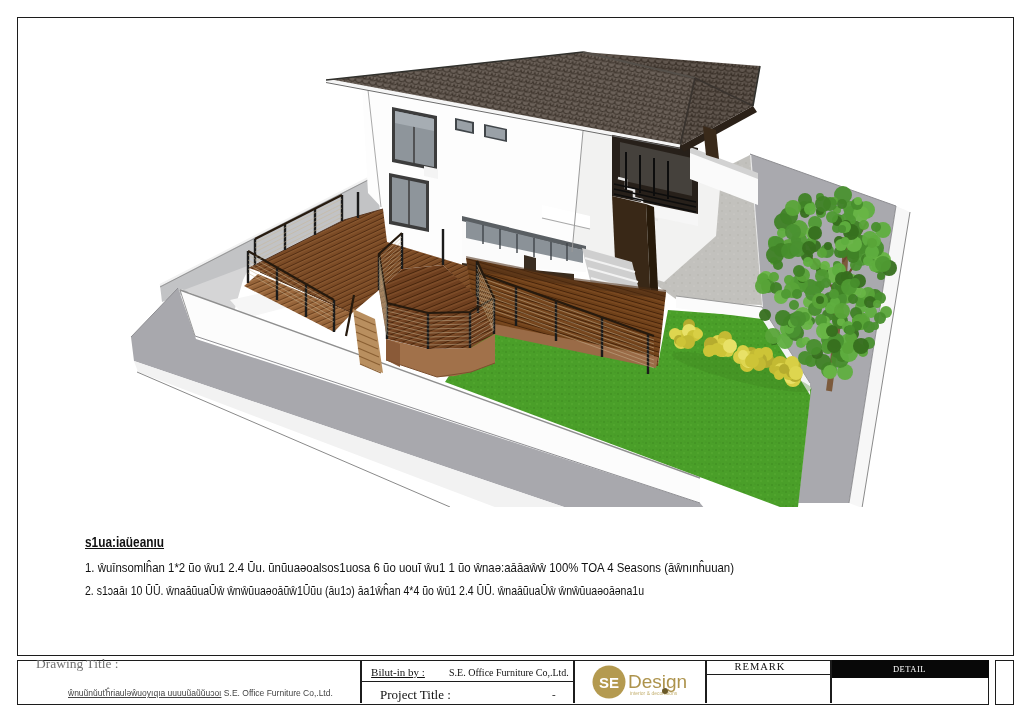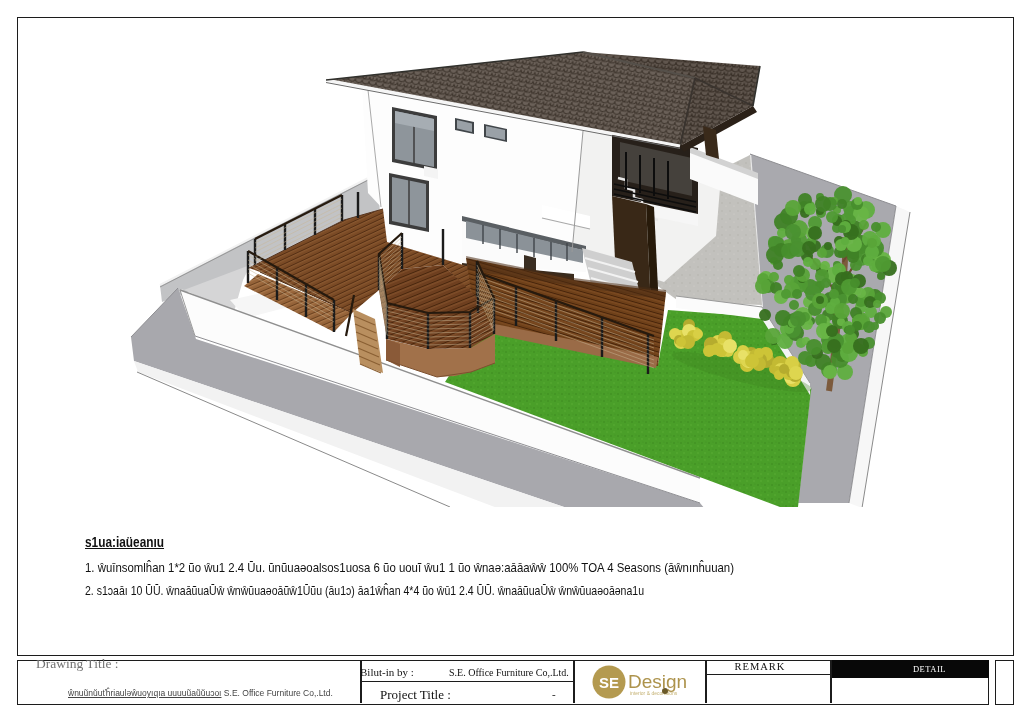--- a/index.html
+++ b/index.html
@@ -592,21 +592,21 @@
 <div class="abs" style="left:85px;top:583px;font-size:13.5px;color:#111;transform:scaleX(0.78);transform-origin:0 0;white-space:nowrap;">2. s1ɔaāı 10 ŪŪ. ŵnaāũuaŪŵ ŵnŵŭuaəoāũŵ1Ūũu (āu1ɔ) āa1ŵĥan 4*4 ũo ŵū1 2.4 ŪŪ. ŵnaāũuaŪŵ ŵnŵŭuaəoāəna1u</div>
 
 <div class="abs" style="left:17px;top:660px;width:970px;height:43px;border:1.5px solid #1c1c1c;"></div>
 
 <div class="abs ser" style="left:36px;top:656px;font-size:13.5px;color:#737373;">Drawing Title :</div>
 
 <div class="abs" style="left:68px;top:688px;width:280px;text-align:left;font-size:8.5px;color:#444;"><span style="text-decoration:underline;">ŵnuũnŭuťĥriauləŵuoyıqıa uuuuũaũŭuɔoı</span> S.E. Office Furniture Co,.Ltd.</div>
 
 <div class="abs" style="left:360px;top:660px;width:1.5px;height:43px;background:#1c1c1c;"></div>
 
-<div class="abs ser" style="left:360px;top:666px;width:76px;font-size:11px;color:#111;text-align:left;">Bilut-in by :</div>
+<div class="abs ser" style="left:360px;top:666px;width:76px;font-size:11px;color:#111;text-align:center;text-decoration:underline;">Bilut-in by :</div>
 <div class="abs ser" style="left:449px;top:667px;font-size:10px;color:#111;">S.E. Office Furniture Co,.Ltd.</div>
 
 <div class="abs" style="left:360px;top:681px;width:213px;height:1.2px;background:#1c1c1c;"></div>
 
 <div class="abs ser" style="left:380px;top:687px;font-size:13px;color:#111;">Project Title :</div>
 <div class="abs ser" style="left:552px;top:688px;font-size:11px;color:#111;">-</div>
 
 <div class="abs" style="left:573px;top:660px;width:1.5px;height:43px;background:#1c1c1c;"></div>
 
 <svg class="abs" style="left:573px;top:660px;" width="132" height="43" viewBox="0 0 132 43">
@@ -616,16 +616,16 @@
  <text x="57" y="35" font-family="Liberation Sans" font-size="5" fill="#c5b274">interior &amp; decorations</text>
  <circle cx="92" cy="31" r="3" fill="#6b5a28"></circle>
 </svg>
 
 <div class="abs" style="left:705px;top:660px;width:1.5px;height:43px;background:#1c1c1c;"></div>
 
 <div class="abs ser" style="left:706px;top:661px;width:108px;font-size:10.5px;color:#111;text-align:center;letter-spacing:1px;">REMARK</div>
 <div class="abs" style="left:706px;top:674px;width:124px;height:1px;background:#1c1c1c;"></div>
 
 <div class="abs" style="left:830px;top:660px;width:159px;height:18px;background:#080808;"></div>
-<div class="abs ser" style="left:830px;top:664px;width:159px;font-size:8.5px;color:#fff;text-align:center;letter-spacing:0.5px;padding-left:20px;">DETAIL</div>
+<div class="abs ser" style="left:830px;top:664px;width:159px;font-size:8.5px;color:#fff;text-align:center;letter-spacing:0.5px;">DETAIL</div>
 <div class="abs" style="left:830px;top:660px;width:1.5px;height:43px;background:#1c1c1c;"></div>
 
 <div class="abs" style="left:995px;top:660px;width:17px;height:43px;border:1.2px solid #1c1c1c;"></div>
 
 </body></html>

